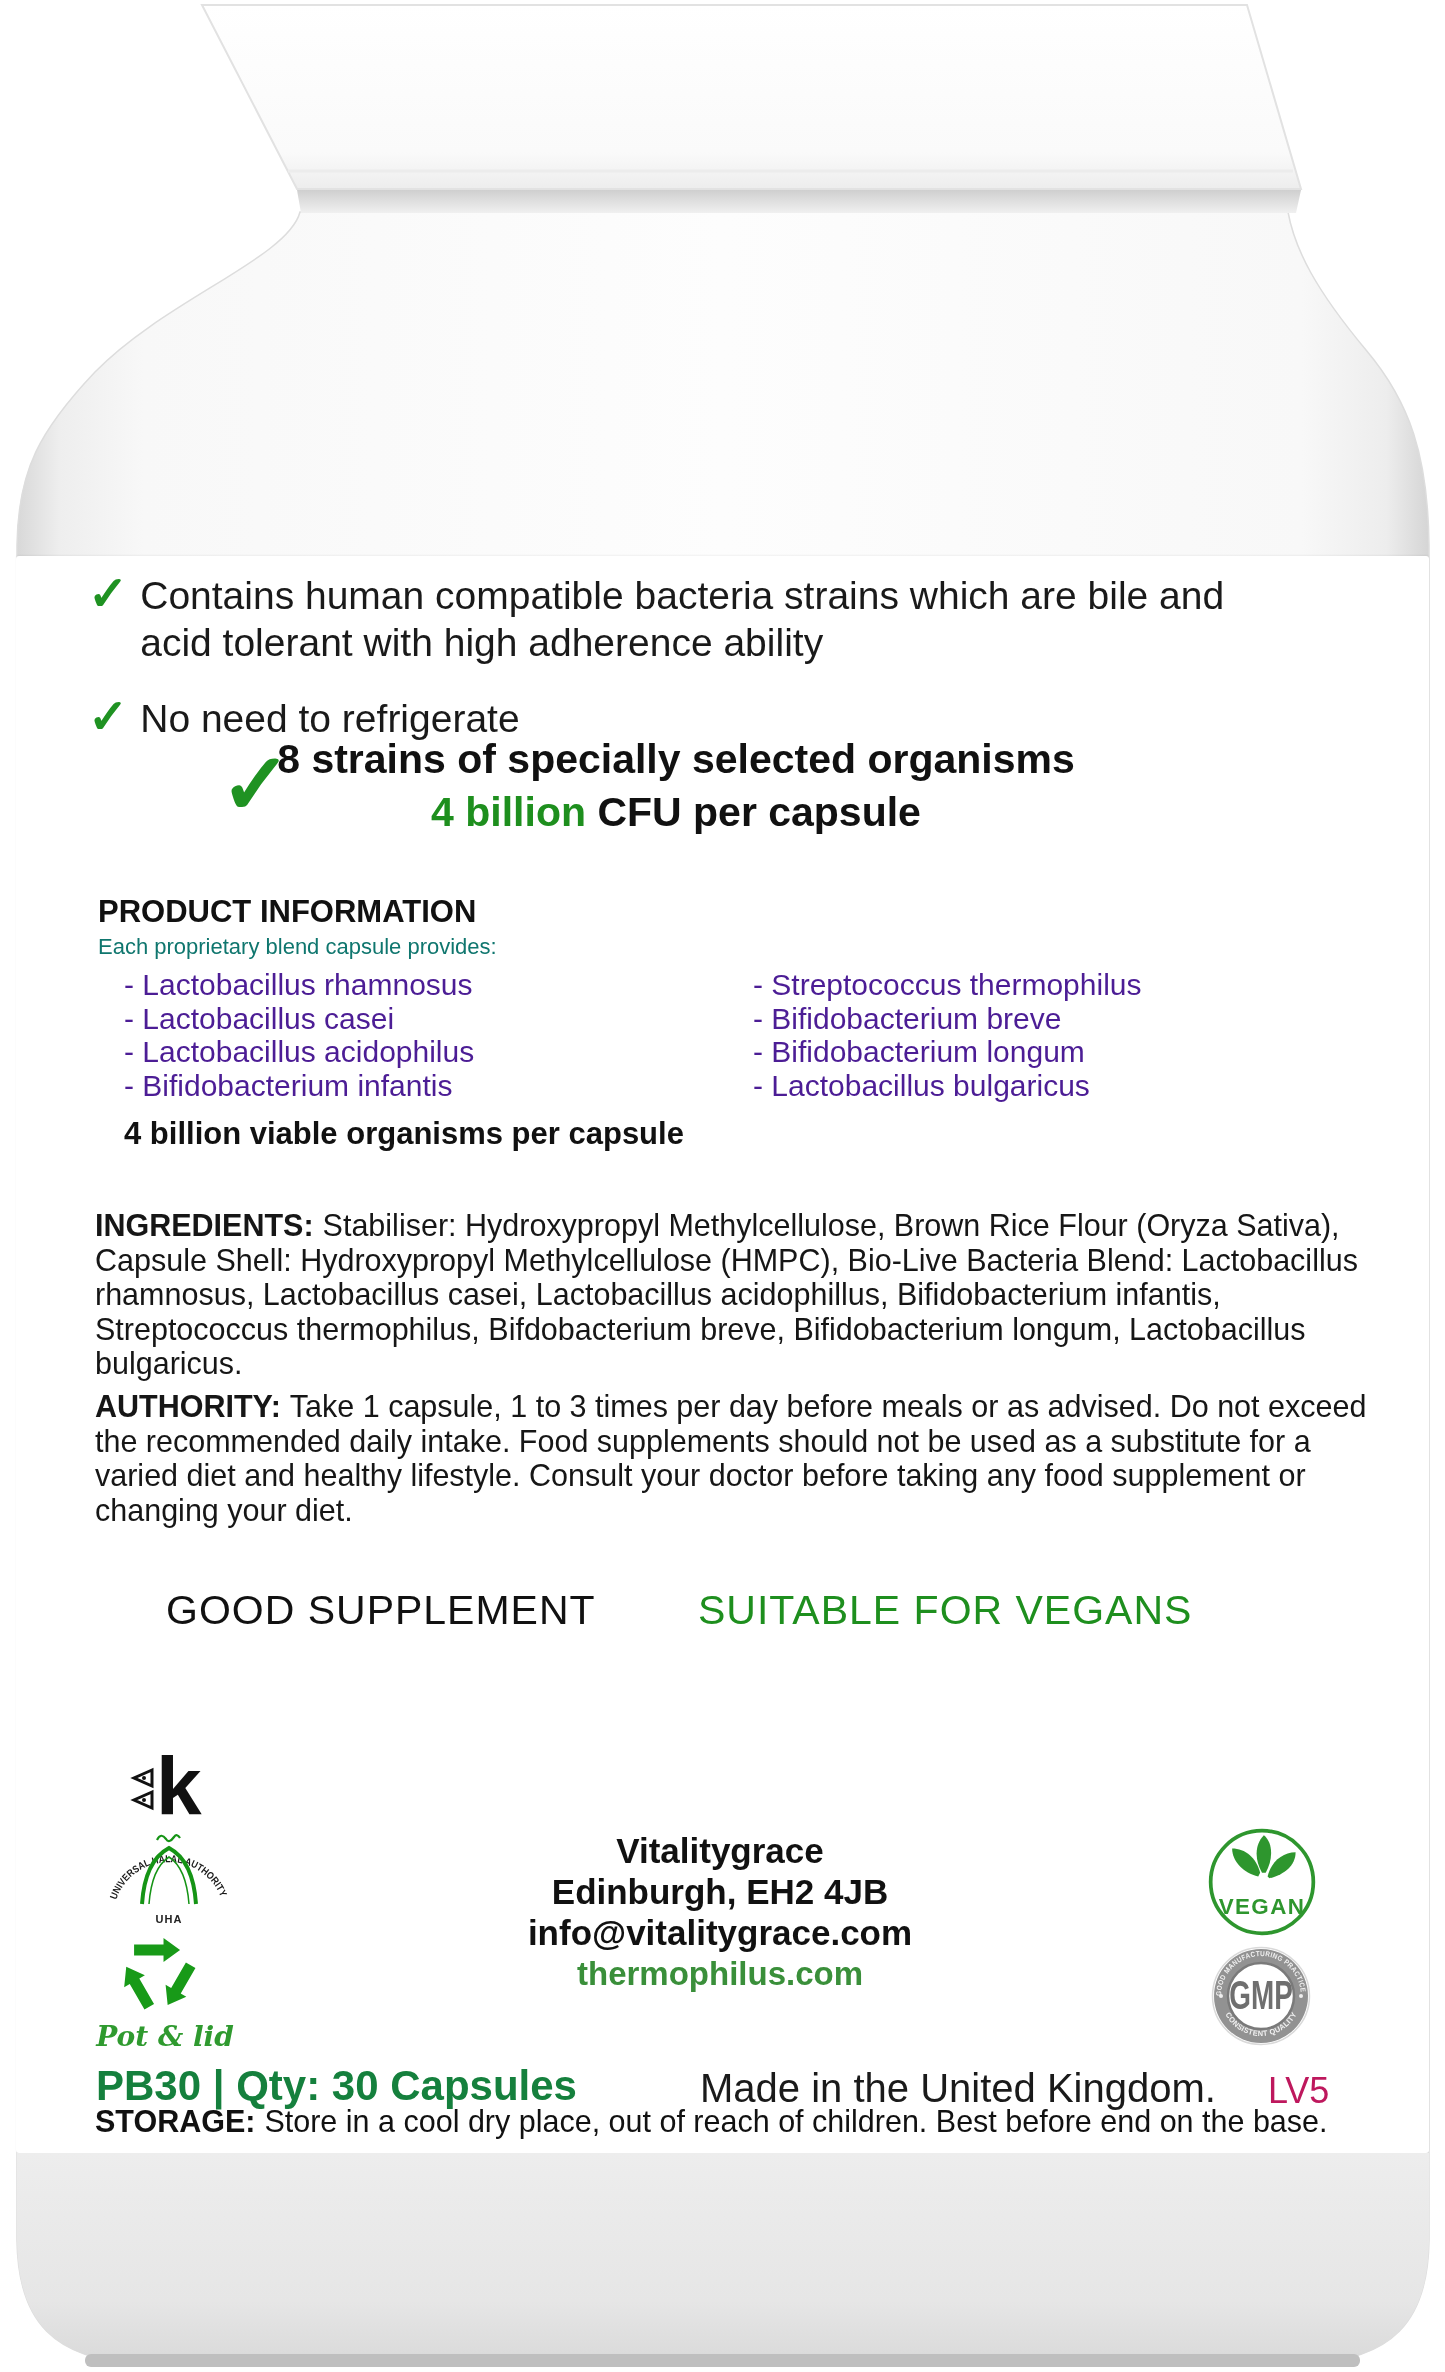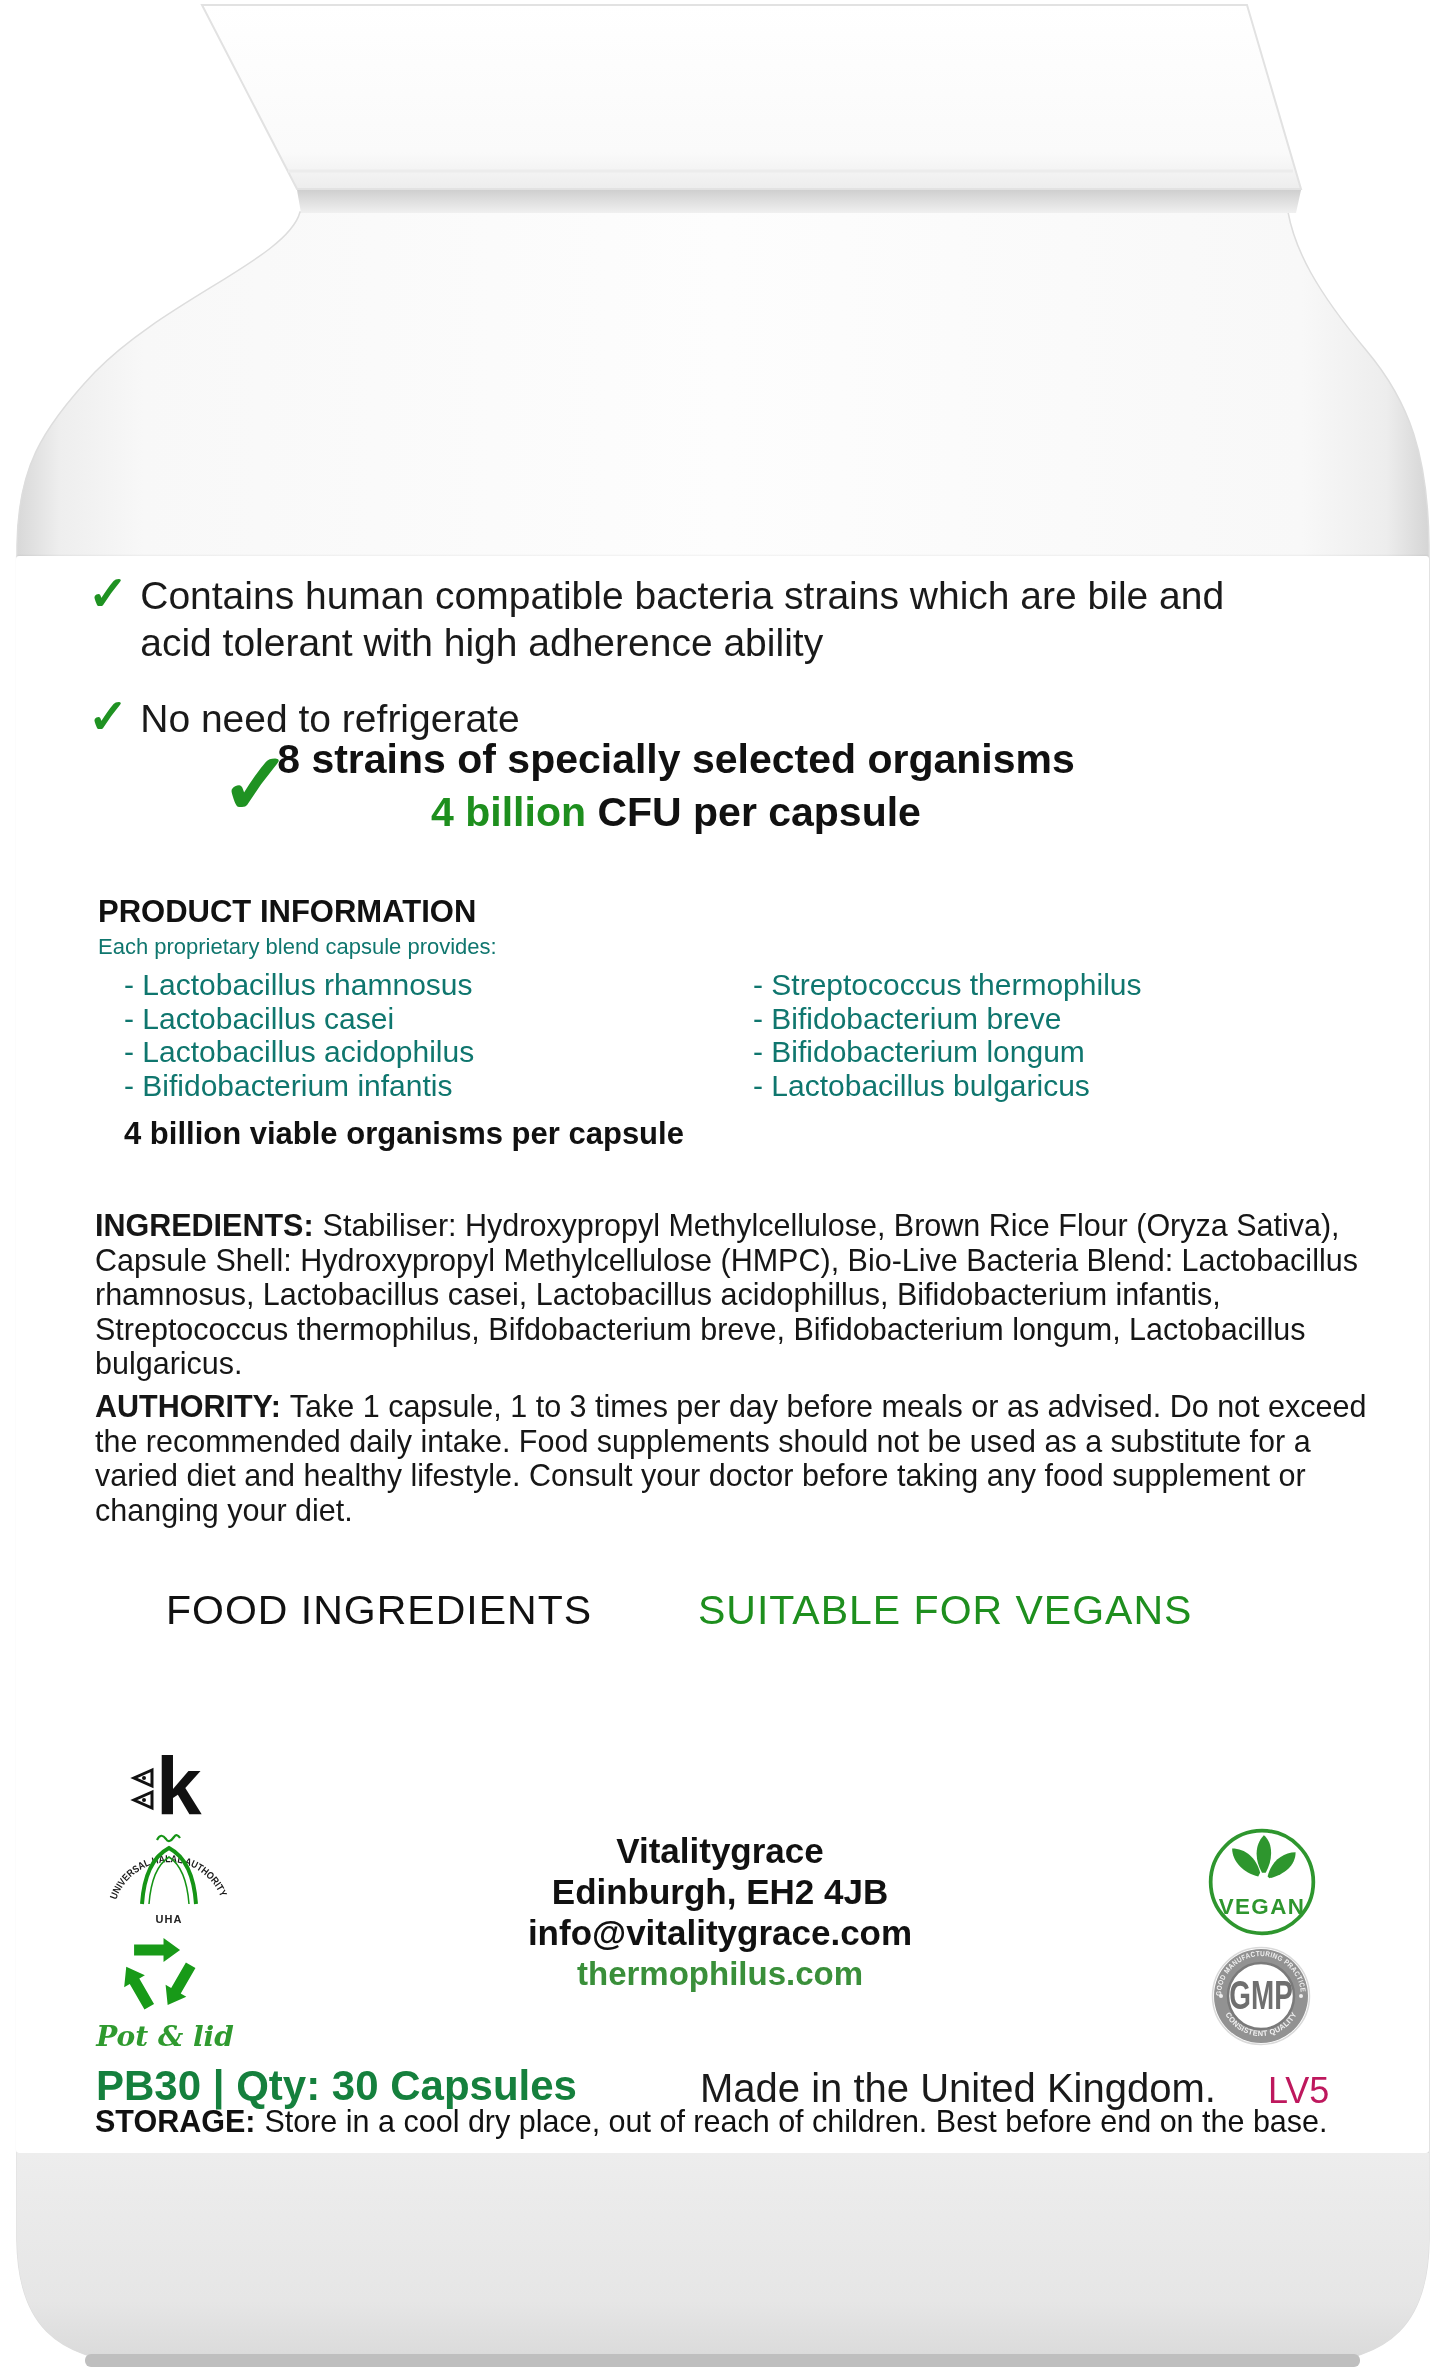--- a/index.html
+++ b/index.html
@@ -16,21 +16,21 @@
   .claim .ctext{font-size:39px;line-height:47px;color:#1a1a1a;width:1100px;}
   
   .big-check{position:absolute;left:204px;top:185px;color:#1f9222;font-size:86px;
              font-weight:bold;line-height:86px;}
   .hl{position:absolute;left:130px;top:177px;width:1060px;text-align:center;
       font-weight:bold;font-size:41px;line-height:53px;color:#111;}
   .green{color:#1e8f1e;}
   
   .sec-h{position:absolute;font-weight:bold;font-size:31px;line-height:35px;color:#111;}
   .intro{position:absolute;font-size:22px;line-height:35px;color:#0f766e;}
-  .strain-col{position:absolute;font-size:30px;line-height:33.5px;color:#0f766e;}
+  .strain-col{position:absolute;font-size:30px;line-height:33.5px;color:#4c1d95;}
   .potency{position:absolute;font-weight:bold;font-size:31px;color:#111;}
   .para{position:absolute;width:1283px;font-size:30.5px;line-height:34.5px;color:#161616;margin-top:40px;}
   .lead{font-weight:bold;margin-right:9px;}
   
   .banner{position:absolute;font-size:41px;letter-spacing:1px;color:#111;}
   .banner.vegan-b{color:#1e8f1e;}
   
   .company{position:absolute;left:344px;top:1274px;width:720px;text-align:center;
            font-weight:bold;font-size:35px;line-height:41px;color:#111;}
   .company .site{font-size:33px;color:#3a8f3a;}
@@ -119,21 +119,21 @@
       <div>- Bifidobacterium longum</div>
       <div>- Lactobacillus bulgaricus</div>
     </div>
 
     <div class="potency" style="left:108px;top:560px;">4 billion viable organisms per capsule</div>
 
     <p class="para" style="left:79px;top:612px;"><span class="lead">INGREDIENTS:</span><span>Stabiliser: Hydroxypropyl Methylcellulose, Brown Rice Flour (Oryza Sativa), Capsule Shell: Hydroxypropyl Methylcellulose (HMPC), Bio-Live Bacteria Blend: Lactobacillus rhamnosus, Lactobacillus casei, Lactobacillus acidophillus, Bifidobacterium infantis, Streptococcus thermophilus, Bifdobacterium breve, Bifidobacterium longum, Lactobacillus bulgaricus.</span></p>
 
     <p class="para" style="left:79px;top:793px;"><span class="lead">AUTHORITY:</span><span>Take 1 capsule, 1 to 3 times per day before meals or as advised. Do not exceed the recommended daily intake. Food supplements should not be used as a substitute for a varied diet and healthy lifestyle. Consult your doctor before taking any food supplement or changing your diet.</span></p>
 
-    <div class="banner" style="left:150px;top:1031px;">FOOD INGREDIENTS</div>
+    <div class="banner" style="left:150px;top:1031px;">GOOD SUPPLEMENT</div>
     <div class="banner vegan-b" style="left:682px;top:1031px;">SUITABLE FOR VEGANS</div>
 
     <svg class="abs" style="left:112px;top:1192px;" width="80" height="75" viewBox="0 0 80 75">
       <polygon points="24,22 6,30 24,38" fill="none" stroke="#111" stroke-width="3"></polygon>
       <circle cx="16" cy="30" r="2" fill="#111"></circle>
       <polygon points="24,44 6,52 24,60" fill="none" stroke="#111" stroke-width="3"></polygon>
       <circle cx="16" cy="52" r="2" fill="#111"></circle>
       <text x="28" y="66" font-size="82" font-weight="bold" fill="#111">k</text>
     </svg>
 

